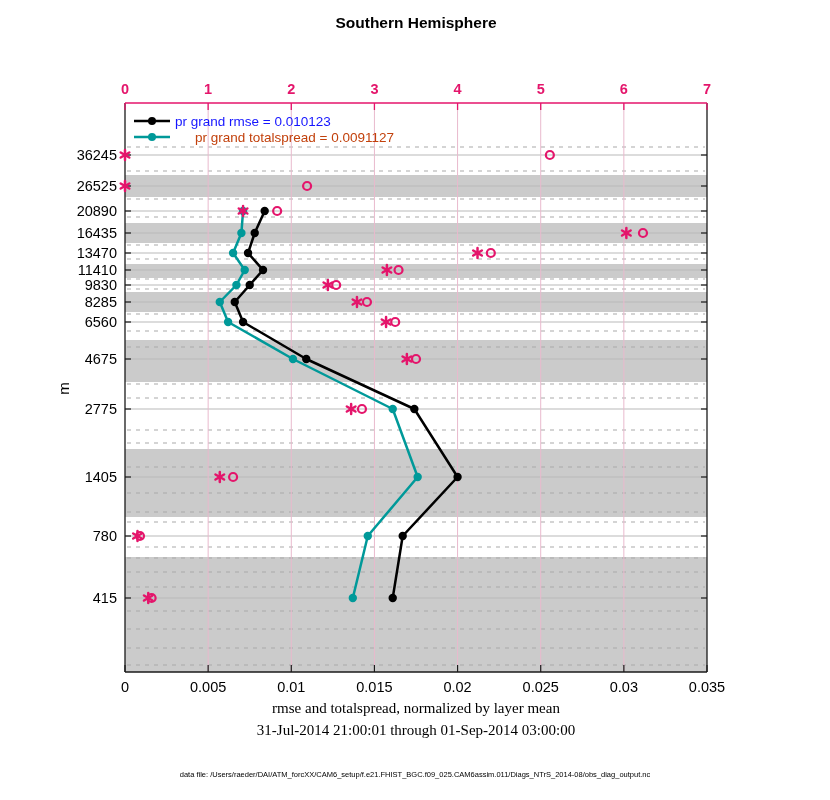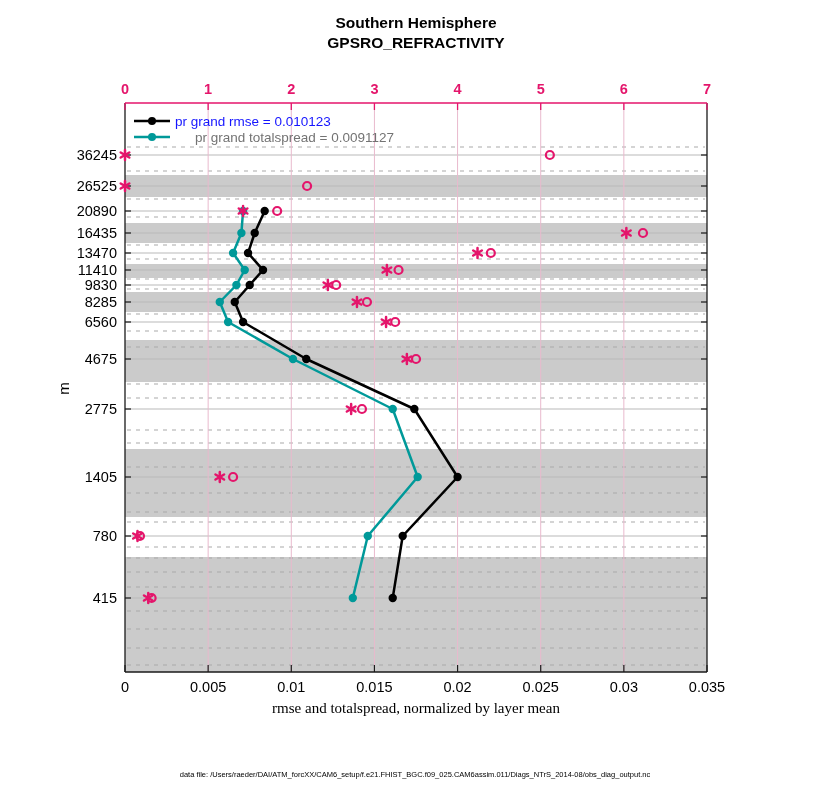--- a/index.html
+++ b/index.html
@@ -21,21 +21,20 @@
   #footer{left:0px;top:770px;width:830px;text-align:center;font-size:7.5px;color:#000;}
   svg text{font-family:"Liberation Sans", sans-serif;}
 </style>
 </head>
 <body>
 
 <div id="figure">
 
   <div class="abs" id="title-block">
     <div>Southern Hemisphere</div>
-    <div>GPSRO_REFRACTIVITY</div>
   </div>
 
 
   <svg class="abs" id="plot-svg" width="830" height="800" style="left:0;top:0">
     <g id="g-bands">
         <rect x="125" y="175" width="582" height="22" fill="#cbcbcb"></rect>
         <rect x="125" y="223" width="582" height="20" fill="#cbcbcb"></rect>
         <rect x="125" y="264" width="582" height="14" fill="#cbcbcb"></rect>
         <rect x="125" y="292" width="582" height="20" fill="#cbcbcb"></rect>
         <rect x="125" y="340" width="582" height="42" fill="#cbcbcb"></rect>
@@ -301,25 +300,26 @@
           <line x1="1" y1="7" x2="37" y2="7" stroke="#000000" stroke-width="2.5"></line>
           <circle cx="19" cy="7" r="4" fill="#000000"></circle>
         </svg>
         <span class="legend-text" style="color: rgb(21, 21, 255);">pr grand rmse = 0.010123</span>
       </div>
       <div class="legend-row">
         <svg width="38" height="14">
           <line x1="1" y1="7" x2="37" y2="7" stroke="#009999" stroke-width="2.5"></line>
           <circle cx="19" cy="7" r="4" fill="#009999"></circle>
         </svg>
-        <span class="legend-text" style="color: #737373; margin-left: 24px;">pr grand totalspread = 0.0091127</span>
+        <span class="legend-text" style="color: #c2410c; margin-left: 24px;">pr grand totalspread = 0.0091127</span>
       </div>
     </div>
 
   <div class="abs" id="ylabel">m</div>
 
   <div class="abs" id="xlabel-block">
     <div>rmse and totalspread, normalized by layer mean</div>
+    <div>31-Jul-2014 21:00:01 through 01-Sep-2014 03:00:00</div>
   </div>
 
   <div class="abs" id="footer">data file: /Users/raeder/DAI/ATM_forcXX/CAM6_setup/f.e21.FHIST_BGC.f09_025.CAM6assim.011/Diags_NTrS_2014-08/obs_diag_output.nc</div>
 
 </div>
 
 </body></html>

